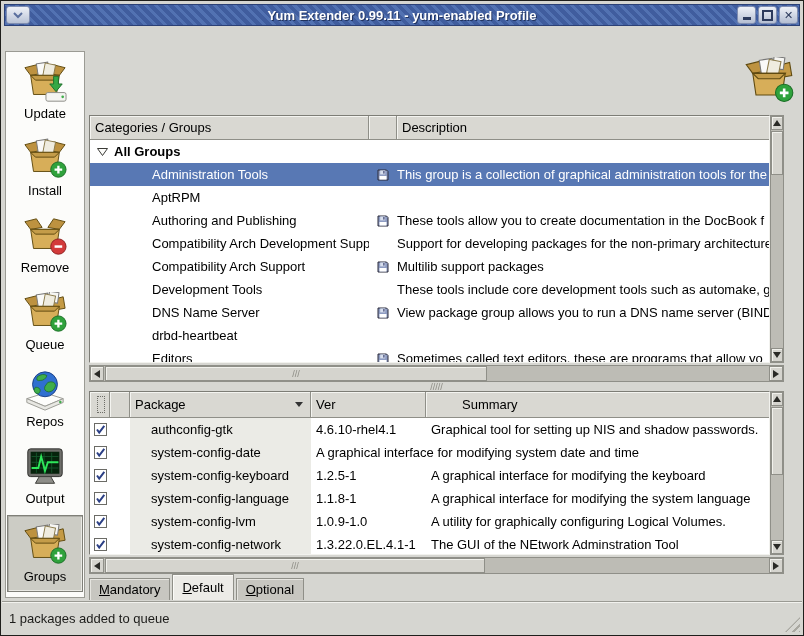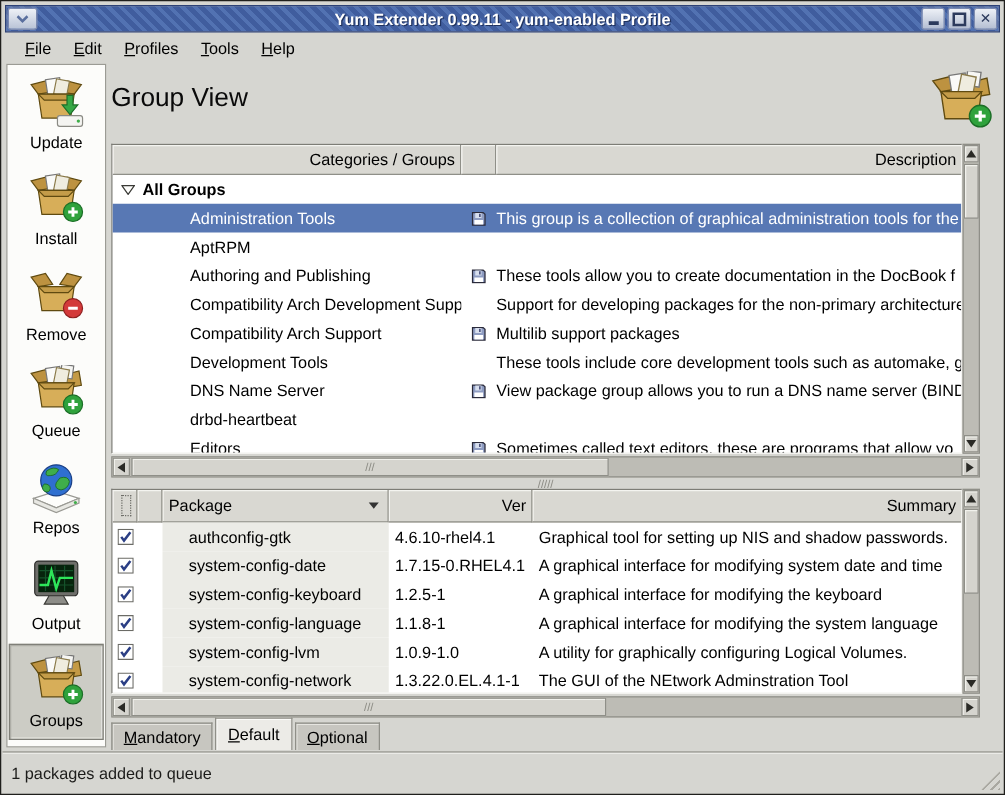--- a/index.html
+++ b/index.html
@@ -32,21 +32,21 @@
   .side-icon{width:48px;height:44px;display:flex;align-items:center;justify-content:center;}
   .side-label{font-size:13px;}
   
   .view-title{position:absolute;left:88px;top:66px;font-size:21px;color:#0a0a0a;letter-spacing:0;}
   .corner-icon{position:absolute;left:742px;top:56px;width:52px;height:50px;}
   
   .frame{position:absolute;background:#fff;border:1px solid #7d7d76;border-bottom-color:#f2f2ee;border-right-color:#f2f2ee;box-sizing:border-box;overflow:hidden;}
   .hdr{display:flex;background:#d9d8d2;}
   .hdr-cell{box-sizing:border-box;border-right:1px solid #8f8f88;border-bottom:1px solid #8f8f88;
     box-shadow:inset 1px 1px 0 #f4f4f0;padding:4px 4px 4px 5px;white-space:nowrap;overflow:hidden;
-    display:flex;align-items:center;background:#d9d8d2;justify-content:flex-end;}
+    display:flex;align-items:center;background:#d9d8d2;}
   
   .g-hdr-name{width:279px;} .g-hdr-flag{width:28px;} .g-hdr-desc{flex:1;}
   .g-row{display:flex;height:23px;line-height:23px;white-space:nowrap;}
   .g-row.selected{background:#5878b4;color:#fff;}
   .g-cell{overflow:hidden;box-sizing:border-box;}
   .g-name{width:279px;display:flex;align-items:center;}
   .g-flag{width:28px;display:flex;align-items:center;justify-content:center;}
   .g-desc{flex:1;}
   .expander{width:24px;display:inline-flex;justify-content:center;align-items:center;flex:none;}
   .indent1 .g-label{padding-left:38px;}
@@ -109,27 +109,20 @@
         </div>
       <div class="tb-btn">
           <div class="glyph-max"></div>
         </div>
       <div class="tb-btn">
           <div class="glyph-close">✕</div>
         </div>
     </div>
   </div>
 
-  <div class="menubar" id="menubar">
-      <div class="menu-item"><span class="mnemonic"><u>F</u>ile</span></div>
-      <div class="menu-item"><span class="mnemonic"><u>E</u>dit</span></div>
-      <div class="menu-item"><span class="mnemonic"><u>P</u>rofiles</span></div>
-      <div class="menu-item"><span class="mnemonic"><u>T</u>ools</span></div>
-      <div class="menu-item"><span class="mnemonic"><u>H</u>elp</span></div>
-    </div>
 
   <div class="sidebar" id="sidebar">
       <div class="side-item">
     <span class="side-icon">
           <svg width="46" height="44" viewBox="0 0 48 46">
             <polygon points="9,15 3,7 15,4 21,13" fill="#bd9240" stroke="#5f4a10"></polygon>
             <polygon points="39,15 45,7 33,4 27,13" fill="#bd9240" stroke="#5f4a10"></polygon>
             <rect x="16" y="2" width="12" height="15" fill="#fafaf8" stroke="#777" transform="rotate(-9 22 9)"></rect>
             <rect x="23" y="3" width="11" height="13" fill="#efecdf" stroke="#8a7a4a" transform="rotate(11 28 9)"></rect>
             <polygon points="9,15 39,15 36,35 12,35" fill="#d7ae59" stroke="#5f4a10"></polygon>
@@ -220,21 +213,20 @@
             <polygon points="9,15 39,15 36,35 12,35" fill="#d7ae59" stroke="#5f4a10"></polygon>
             <polygon points="9,15 14,20 34,20 39,15" fill="#c49c49" stroke="#5f4a10"></polygon>
             <circle cx="38" cy="33" r="8" fill="#2fa23c" stroke="#1b6e26"></circle>
             <path d="M38,29 v8 M34,33 h8" stroke="#fff" stroke-width="2.4" fill="none"></path>
           </svg>
         </span>
     <span class="side-label">Groups</span>
   </div>
     </div>
 
-  <div class="view-title">Group View</div>
   <div class="corner-icon" id="corner-icon"><svg width="52" height="50" viewBox="0 0 48 46">
         <polygon points="24,10 43,5 45,17 28,20" fill="#c49a45" stroke="#5f4a10"></polygon>
         <rect x="28" y="0" width="10" height="11" fill="#f6f6f3" stroke="#777" transform="rotate(8 33 5)"></rect>
         <polygon points="9,15 3,7 15,4 21,13" fill="#bd9240" stroke="#5f4a10"></polygon>
         <rect x="16" y="2" width="12" height="15" fill="#fafaf8" stroke="#777" transform="rotate(-9 22 9)"></rect>
         <rect x="23" y="3" width="11" height="13" fill="#efecdf" stroke="#8a7a4a" transform="rotate(11 28 9)"></rect>
         <polygon points="9,15 39,15 36,35 12,35" fill="#d7ae59" stroke="#5f4a10"></polygon>
         <polygon points="9,15 14,20 34,20 39,15" fill="#c49c49" stroke="#5f4a10"></polygon>
         <circle cx="38" cy="33" r="8" fill="#2fa23c" stroke="#1b6e26"></circle>
         <path d="M38,29 v8 M34,33 h8" stroke="#fff" stroke-width="2.4" fill="none"></path>
@@ -431,21 +423,20 @@
     <div class="p-cell p-check">
             <span class="checkbox">
               <svg width="13" height="13">
                 <rect x="0.5" y="0.5" width="12" height="12" fill="#fff" stroke="#6b6b66"></rect>
                 <path d="M3,6.5 L5.2,9.5 L10.3,2.8" stroke="#2b3f85" stroke-width="2" fill="none"></path>
               </svg>
             </span>
           </div>
     <div class="p-cell p-spare"></div>
     <div class="p-cell p-name">system-config-date</div>
-    <div class="p-cell p-ver">1.7.15-0.RHEL4.1</div>
     <div class="p-cell p-sum">A graphical interface for modifying system date and time</div>
   </div>
         <div class="p-row">
     <div class="p-cell p-check">
             <span class="checkbox">
               <svg width="13" height="13">
                 <rect x="0.5" y="0.5" width="12" height="12" fill="#fff" stroke="#6b6b66"></rect>
                 <path d="M3,6.5 L5.2,9.5 L10.3,2.8" stroke="#2b3f85" stroke-width="2" fill="none"></path>
               </svg>
             </span>

